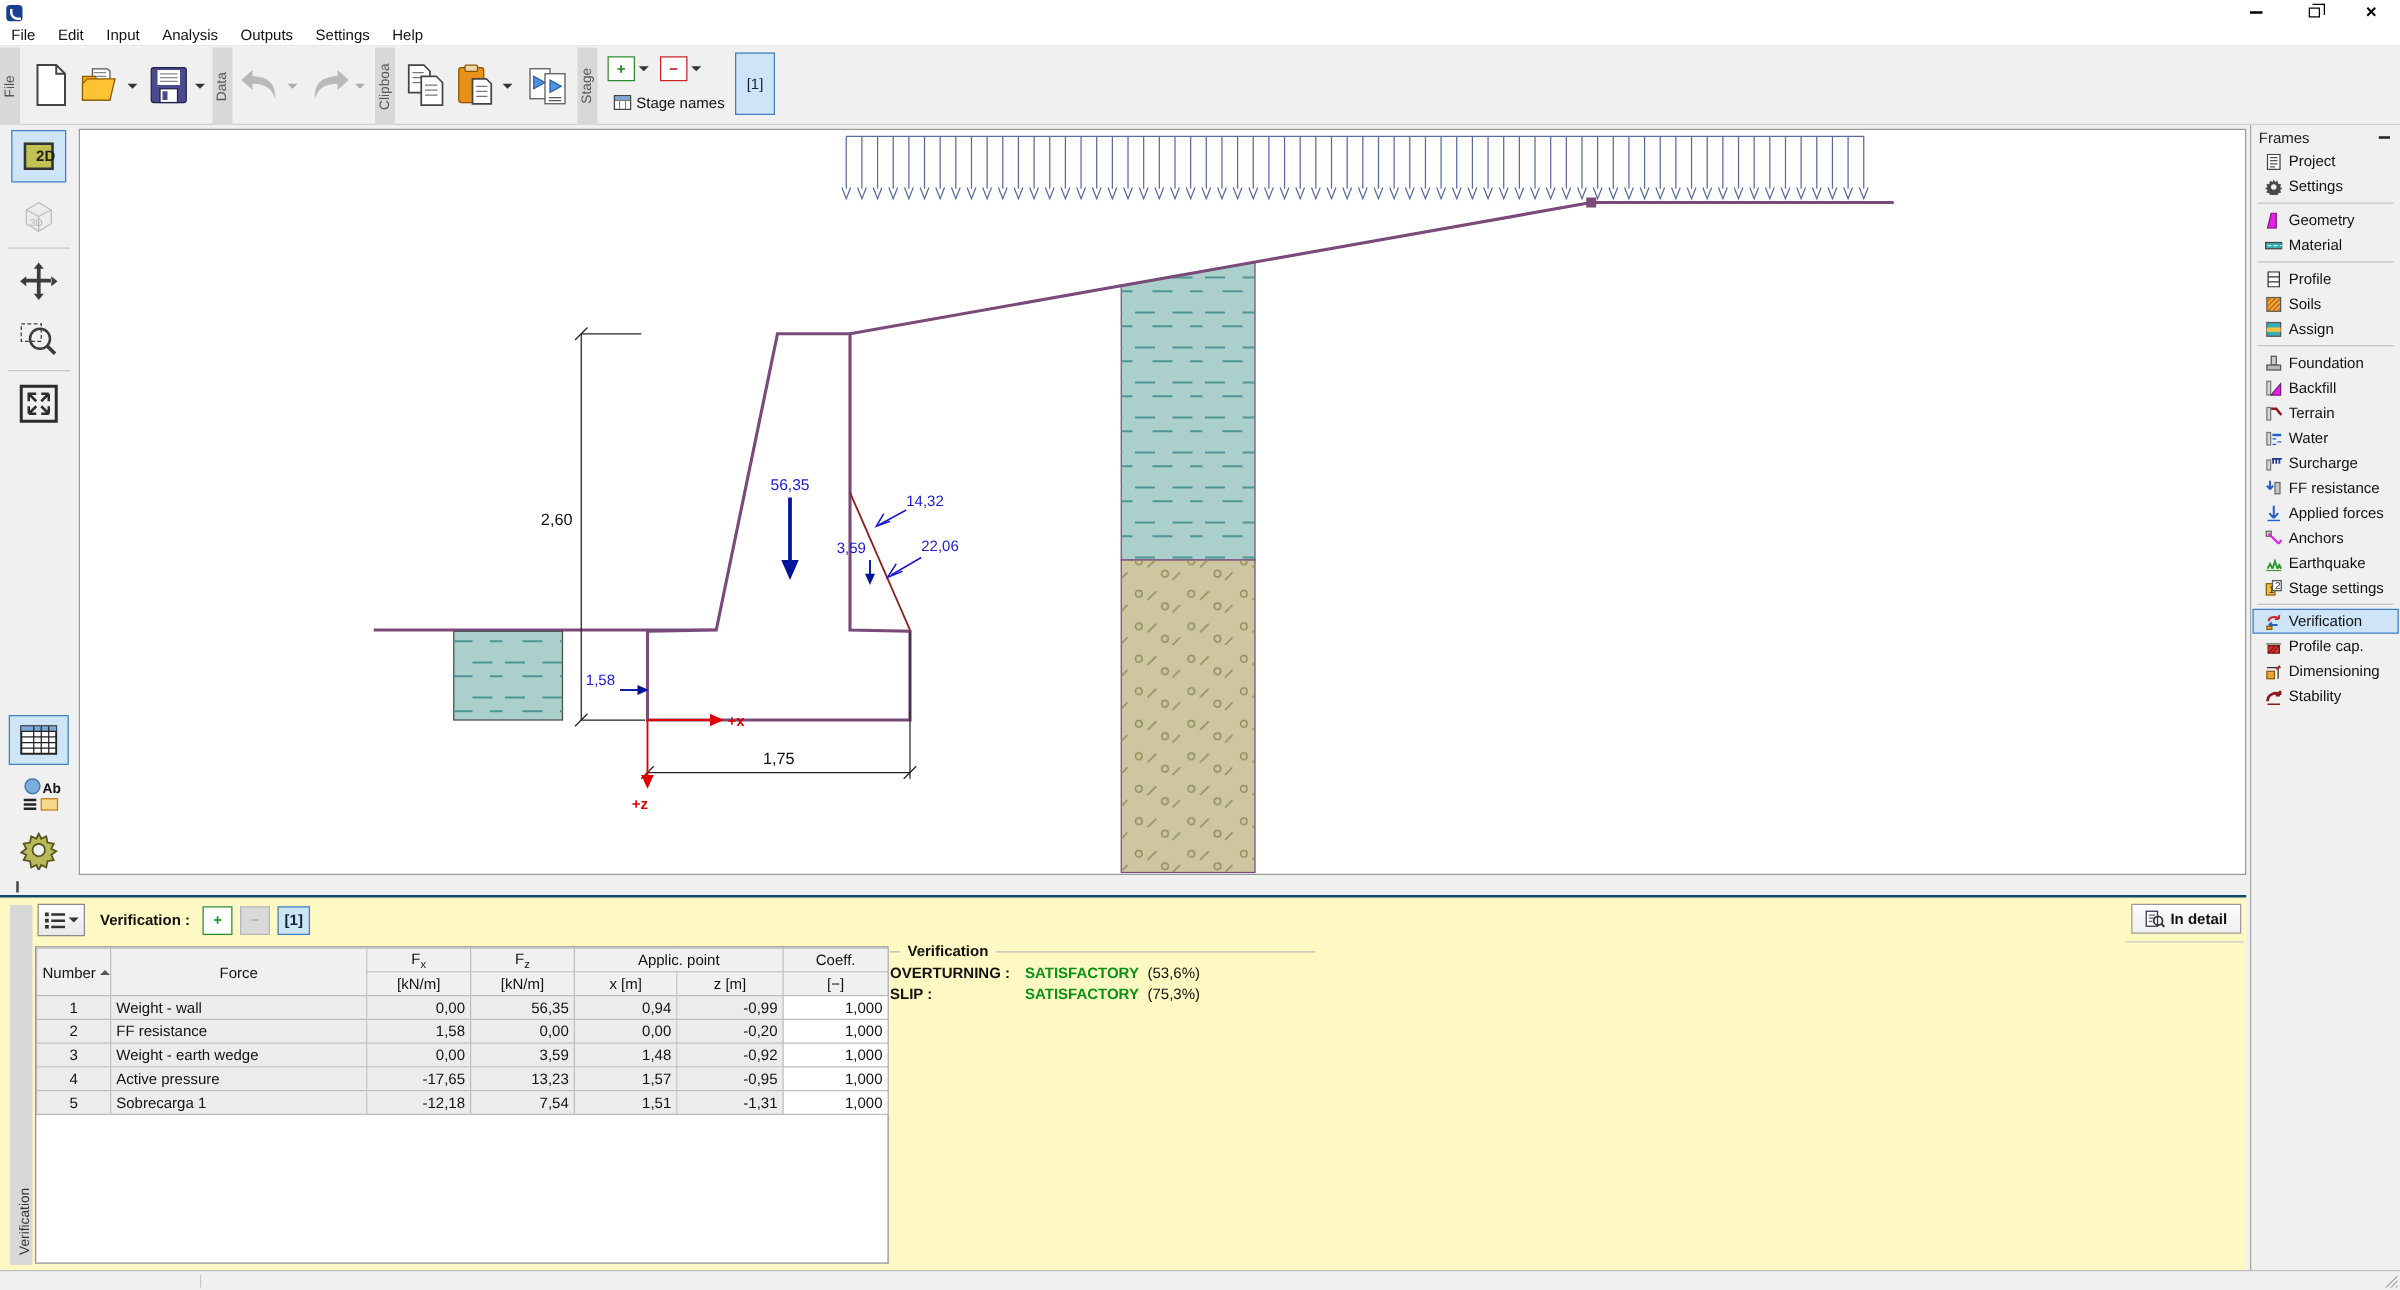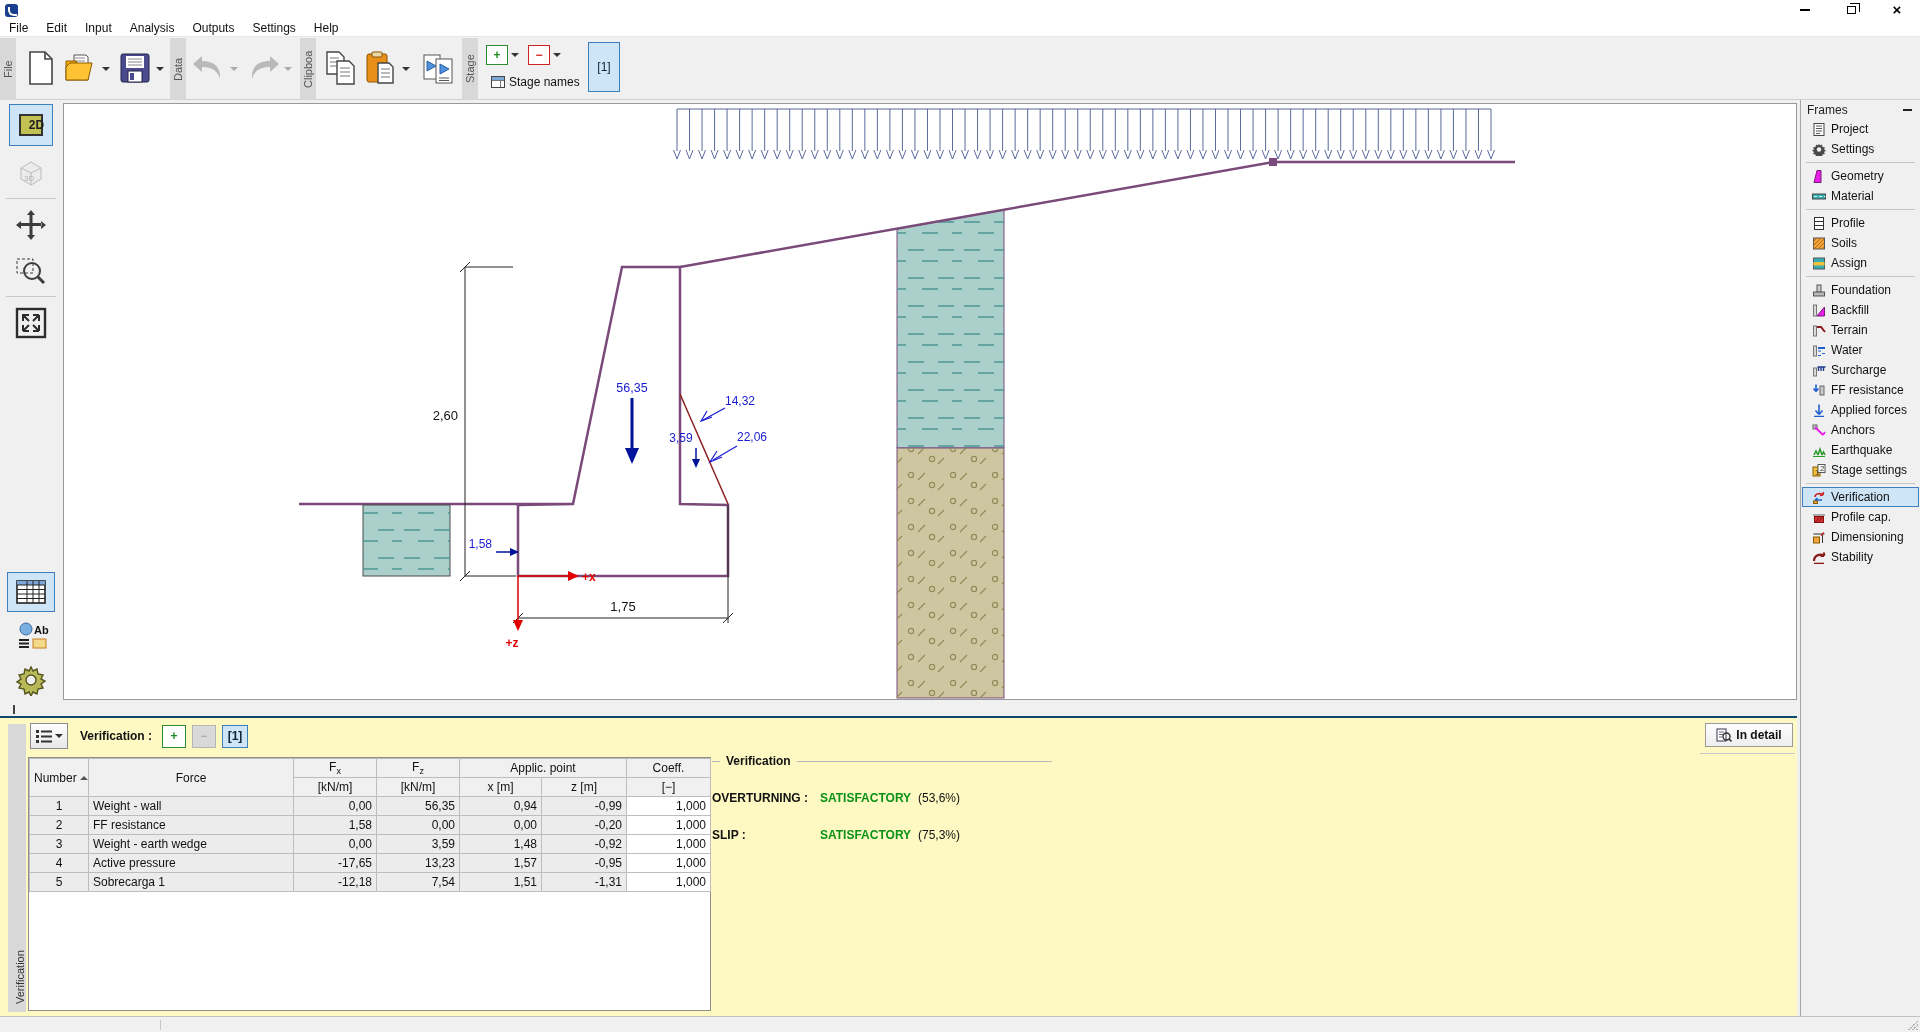--- a/index.html
+++ b/index.html
@@ -84,21 +84,21 @@
   td.coeff { background:#fff; }
   .sortup { display:inline-block; border:4px solid transparent; border-bottom-color:#555; margin-left:3px; vertical-align:2px; }
   sub { font-size:9px; }
 
   
   #results { position:absolute; left:712px; top:36px; width:340px; }
   #res-legend { display:flex; align-items:center; gap:6px; }
   #res-legend .ln { height:1px; background:#b9b9b9; }
   #res-legend .ln.s { width:8px; } #res-legend .ln.l { flex:1; }
   #res-legend b { font-size:12px; }
-  .res-row { display:flex; margin-top:23px; }
+  .res-row { display:flex; margin-top:3px; }
   .res-row .rl { width:108px; font-weight:bold; }
   .res-row .rs { width:86px; font-weight:bold; color:#0a9116; }
   .res-row .rp { margin-left:12px; }
 
   #in-detail { position:absolute; left:1705px; top:5px; width:88px; height:24px; background:linear-gradient(#fdfdfd,#eee); border:1px solid #9a9a9a; display:flex; align-items:center; justify-content:center; gap:4px;font-weight:bold; }
   #in-detail-sep { position:absolute; left:1700px; top:35px; width:95px; height:1px; background:#c9c9c9; }
 
   
   #statusbar { position:absolute; left:0; top:1016px; width:1920px; height:16px; background:#f0f0f0; border-top:1px solid #c0c0c0; }
   #statusbar .sdiv { position:absolute; left:160px; top:3px; width:1px; height:10px; background:#c6c6c6; }

